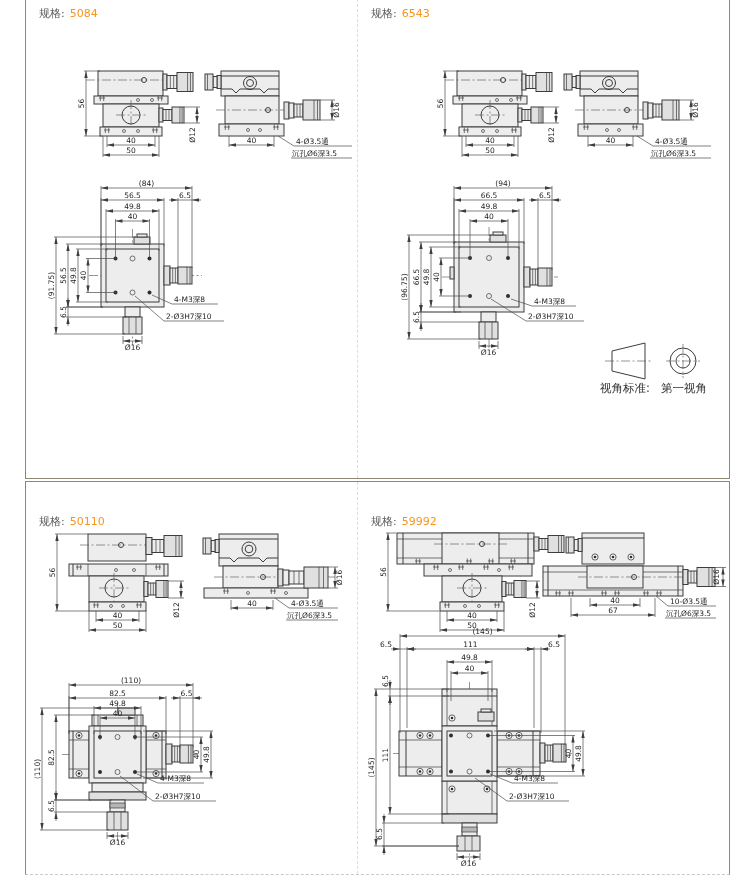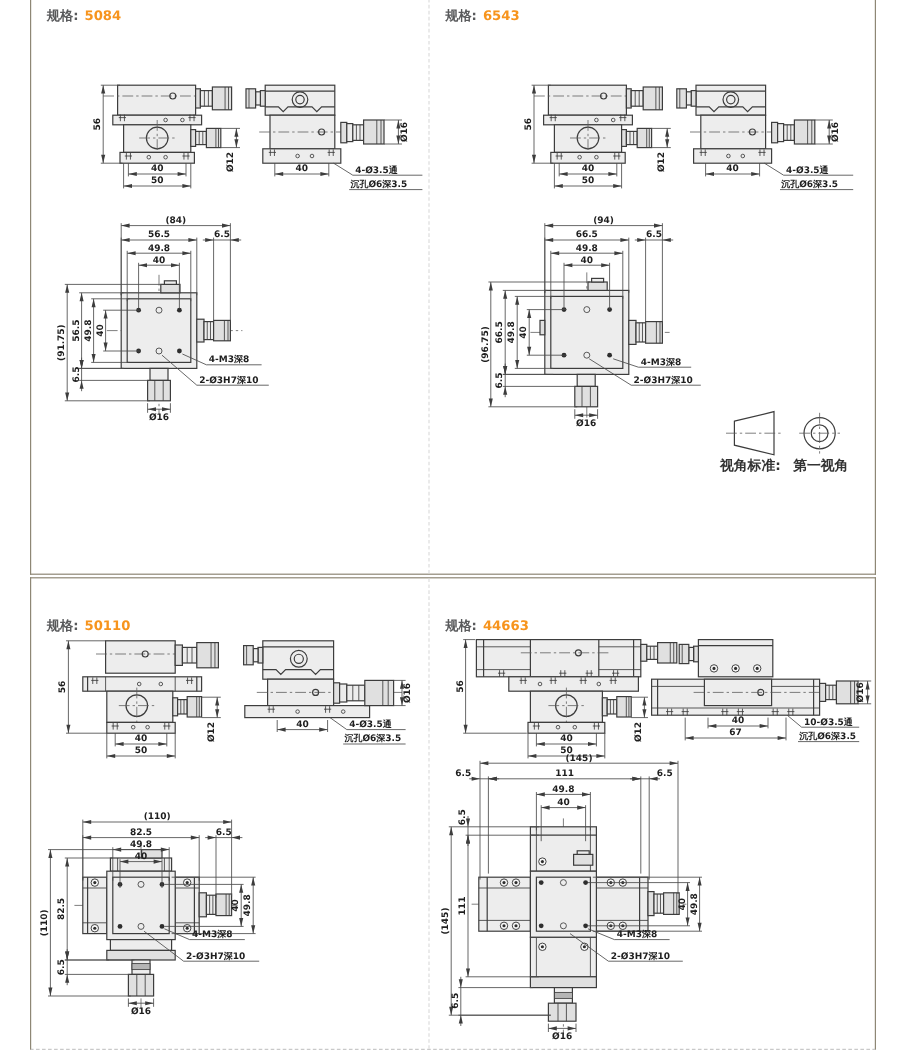--- a/index.html
+++ b/index.html
@@ -1,21 +1,21 @@
 <!DOCTYPE html>
 <html><head>
 <meta charset="utf-8">
 <style>
   html,body{margin:0;padding:0;background:#fff;}
   .page{position:relative;width:750px;height:882px;background:#fff;overflow:hidden;
         font-family:"DejaVu Sans","Liberation Sans",sans-serif;}
   .sec{position:absolute;left:25px;width:703px;background:#fff;}
   #sec-top{top:-1px;height:479px;border:1px solid #8e8775;border-top:none;}
   #sec-bot{top:481px;height:392px;border:1px solid #8e8775;border-bottom:1px dashed #c9c9c9;}
-  .panel{position:absolute;top:0;bottom:0;font-weight:bold;}
+  .panel{position:absolute;top:0;bottom:0;}
   .panel.pl{left:0;width:331px;}
   .panel.pr{left:331px;right:0;border-left:1px dashed #dcdcdc;}
   .spec-header{position:absolute;left:13px;top:7px;font-size:11px;color:#58595b;z-index:2;}
   #sec-bot .spec-header{top:12px;margin-top:20px;}
   .spec-value{color:#f7941d;margin-left:5px;}
   svg.draw{position:absolute;left:0;top:0;}
   .ln{fill:none;stroke:#3d3d3d;stroke-width:1;}
   .tn{fill:none;stroke:#3d3d3d;stroke-width:0.7;}
   .fl{fill:#ededed;stroke:#3d3d3d;stroke-width:1;}
   .fl2{fill:#e0e0e0;stroke:#3d3d3d;stroke-width:1;}
@@ -714,21 +714,21 @@
             <line x1="132" y1="301" x2="178" y2="301" class="dm"></line>
             <text x="134" y="299" class="dtx" text-anchor="start">4-M3深8</text>
             <line x1="94" y1="294" x2="127" y2="319" class="dm"></line>
             <line x1="127" y1="319" x2="190" y2="319" class="dm"></line>
             <text x="129" y="317" class="dtx" text-anchor="start">2-Ø3H7深10</text>
           </g>
         </svg>
     </div>
     <div class="panel pr">
       <div class="spec-header">
-        <span>规格:</span><span class="spec-value">44663</span>
+        <span>规格:</span><span class="spec-value">59992</span>
       </div>
       <svg class="draw" id="svg3" width="372" height="392" viewBox="0 0 372 392">
           <g>
             <rect x="39" y="51" width="137" height="31" class="fl"></rect>
             <line x1="45" y1="51" x2="45" y2="82" class="ln"></line>
             <line x1="170" y1="51" x2="170" y2="82" class="ln"></line>
             <line x1="39" y1="57" x2="176" y2="57" class="tn"></line>
             <line x1="39" y1="76" x2="176" y2="76" class="tn"></line>
             <rect x="84" y="51" width="57" height="31" class="fl"></rect>
             <circle cx="124" cy="62" r="2.5" class="ln"></circle>

